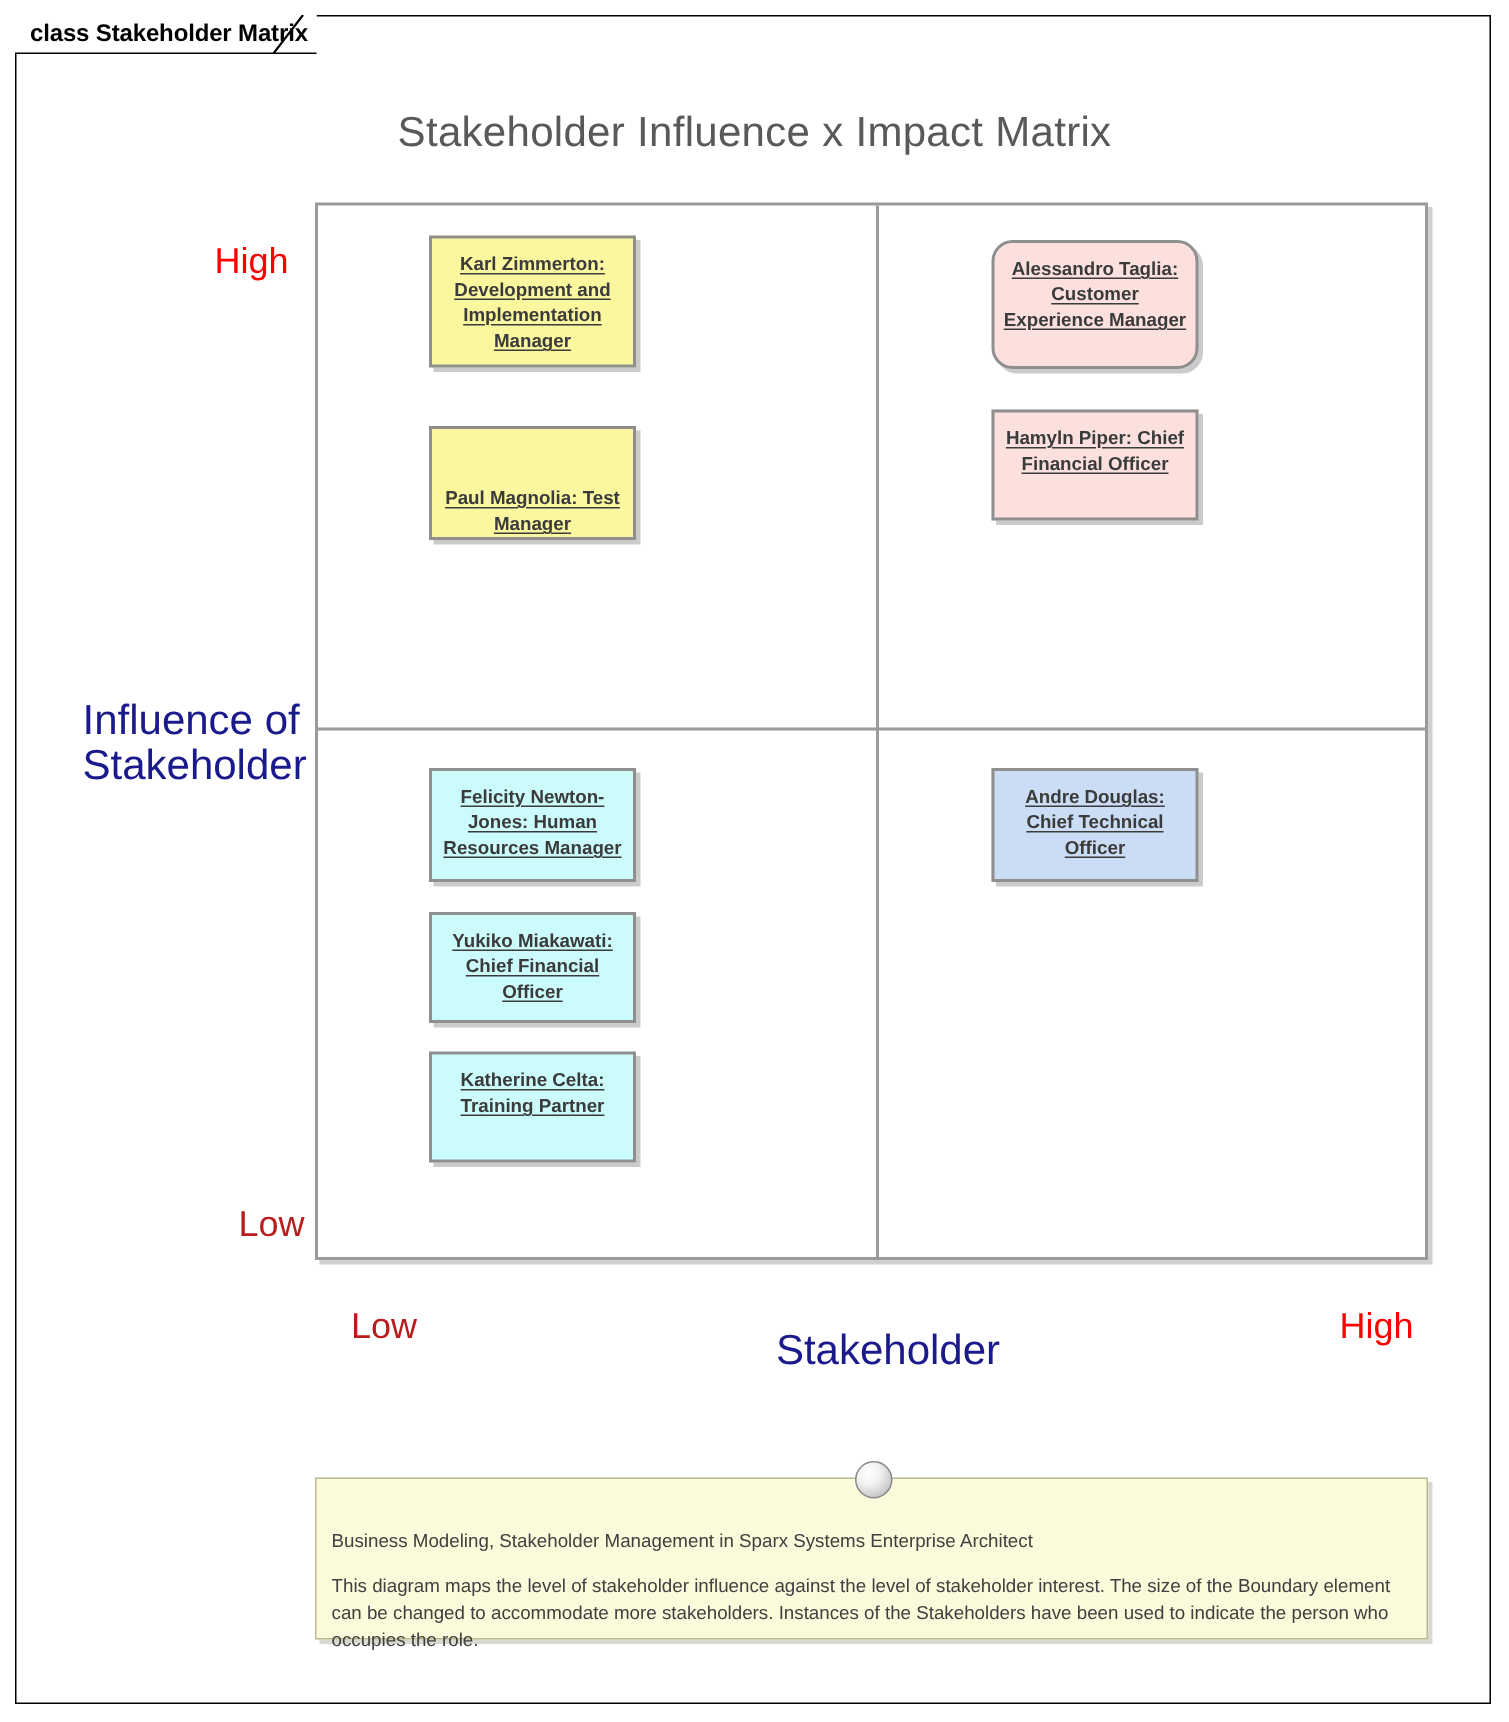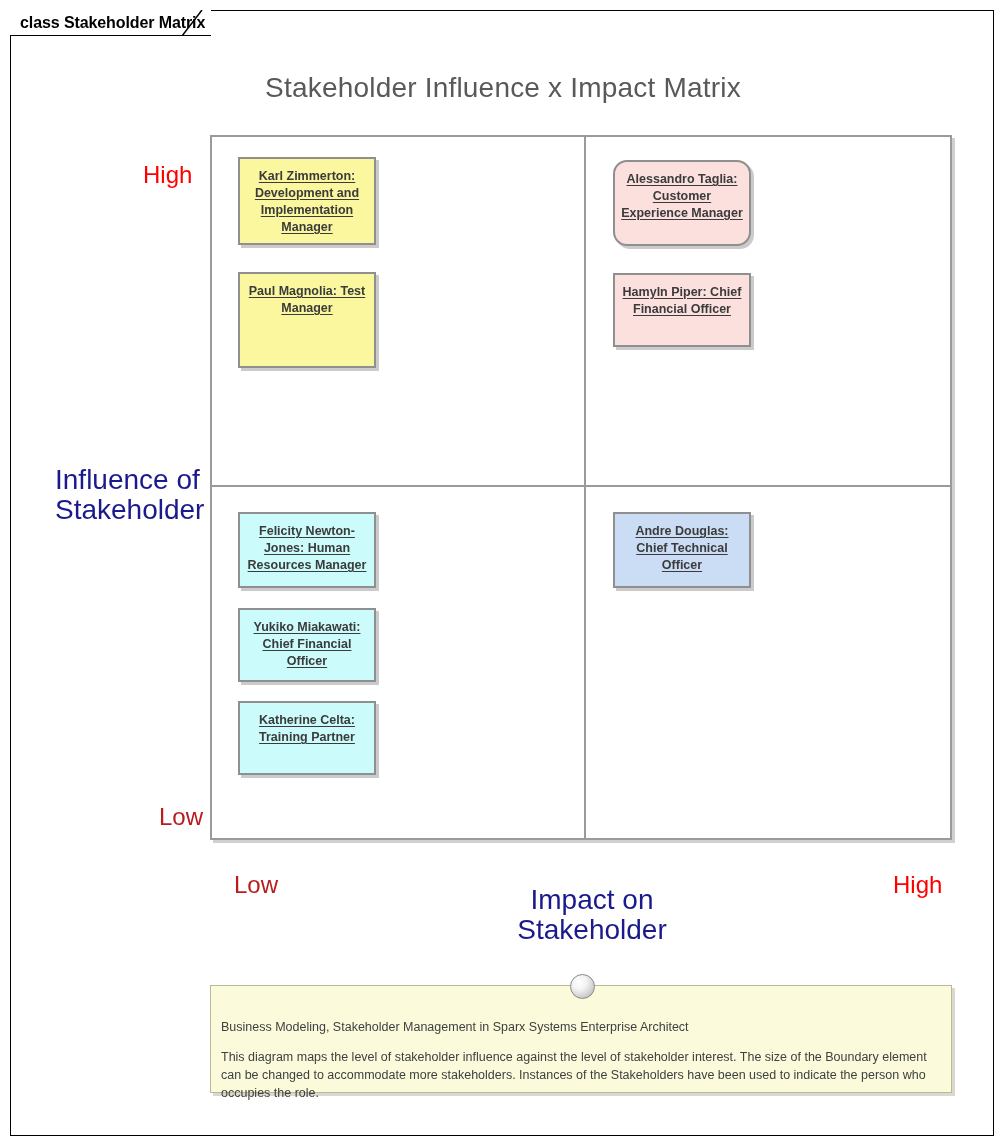--- a/index.html
+++ b/index.html
@@ -108,20 +108,21 @@
 
   
   .node {
     position: absolute;
     box-sizing: border-box;
     border: 2px solid #8f8f8f;
     box-shadow: 3px 3px 0 0 rgba(160,160,160,0.55);
     display: flex;
     justify-content: center;
     padding-top: 9px;
+    margin-left: 48px;
   }
   .node .node-text {
     font-size: 12.5px;
     font-weight: bold;
     color: #3b3b3b;
     text-align: center;
     line-height: 17px;
     text-decoration: underline;
     text-underline-offset: 2px;
     width: 92%;
@@ -205,35 +206,34 @@
   <div class="axis-name" style="left:55px; top:465px; width:140px;">
     <div>Influence of</div>
     <div>Stakeholder</div>
   </div>
 
   <div class="axis-label axis-low" style="left:143px; top:803px;">Low</div>
 
   <div class="axis-label axis-low" style="left:218px; top:871px;">Low</div>
 
   <div class="axis-name" style="left:492px; top:885px; width:200px;">
-    <div>Impact on</div>
     <div>Stakeholder</div>
   </div>
 
   <div class="axis-label axis-high" style="left:893px; top:871px;">High</div>
 
   <div class="matrix">
     <div class="v-divider"></div>
     <div class="h-divider"></div>
   </div>
 
   <div class="node yellow" style="left:238px; top:157px; width:138px; height:88px;">
     <span class="node-text">Karl Zimmerton: Development and Implementation Manager</span>
   </div>
-  <div class="node yellow" style="left:238px; top:272px; width:138px; height:96px;">
+  <div class="node yellow" style="left:238px; top:284px; width:138px; height:76px;align-items:flex-end;">
     <span class="node-text">Paul Magnolia: Test Manager</span>
   </div>
 
   <div class="node pink" style="left:613px; top:160px; width:138px; height:86px;border-radius:14px;">
     <span class="node-text">Alessandro Taglia: Customer Experience Manager</span>
   </div>
   <div class="node pink" style="left:613px; top:273px; width:138px; height:74px;">
     <span class="node-text">Hamyln Piper: Chief Financial Officer</span>
   </div>
 

